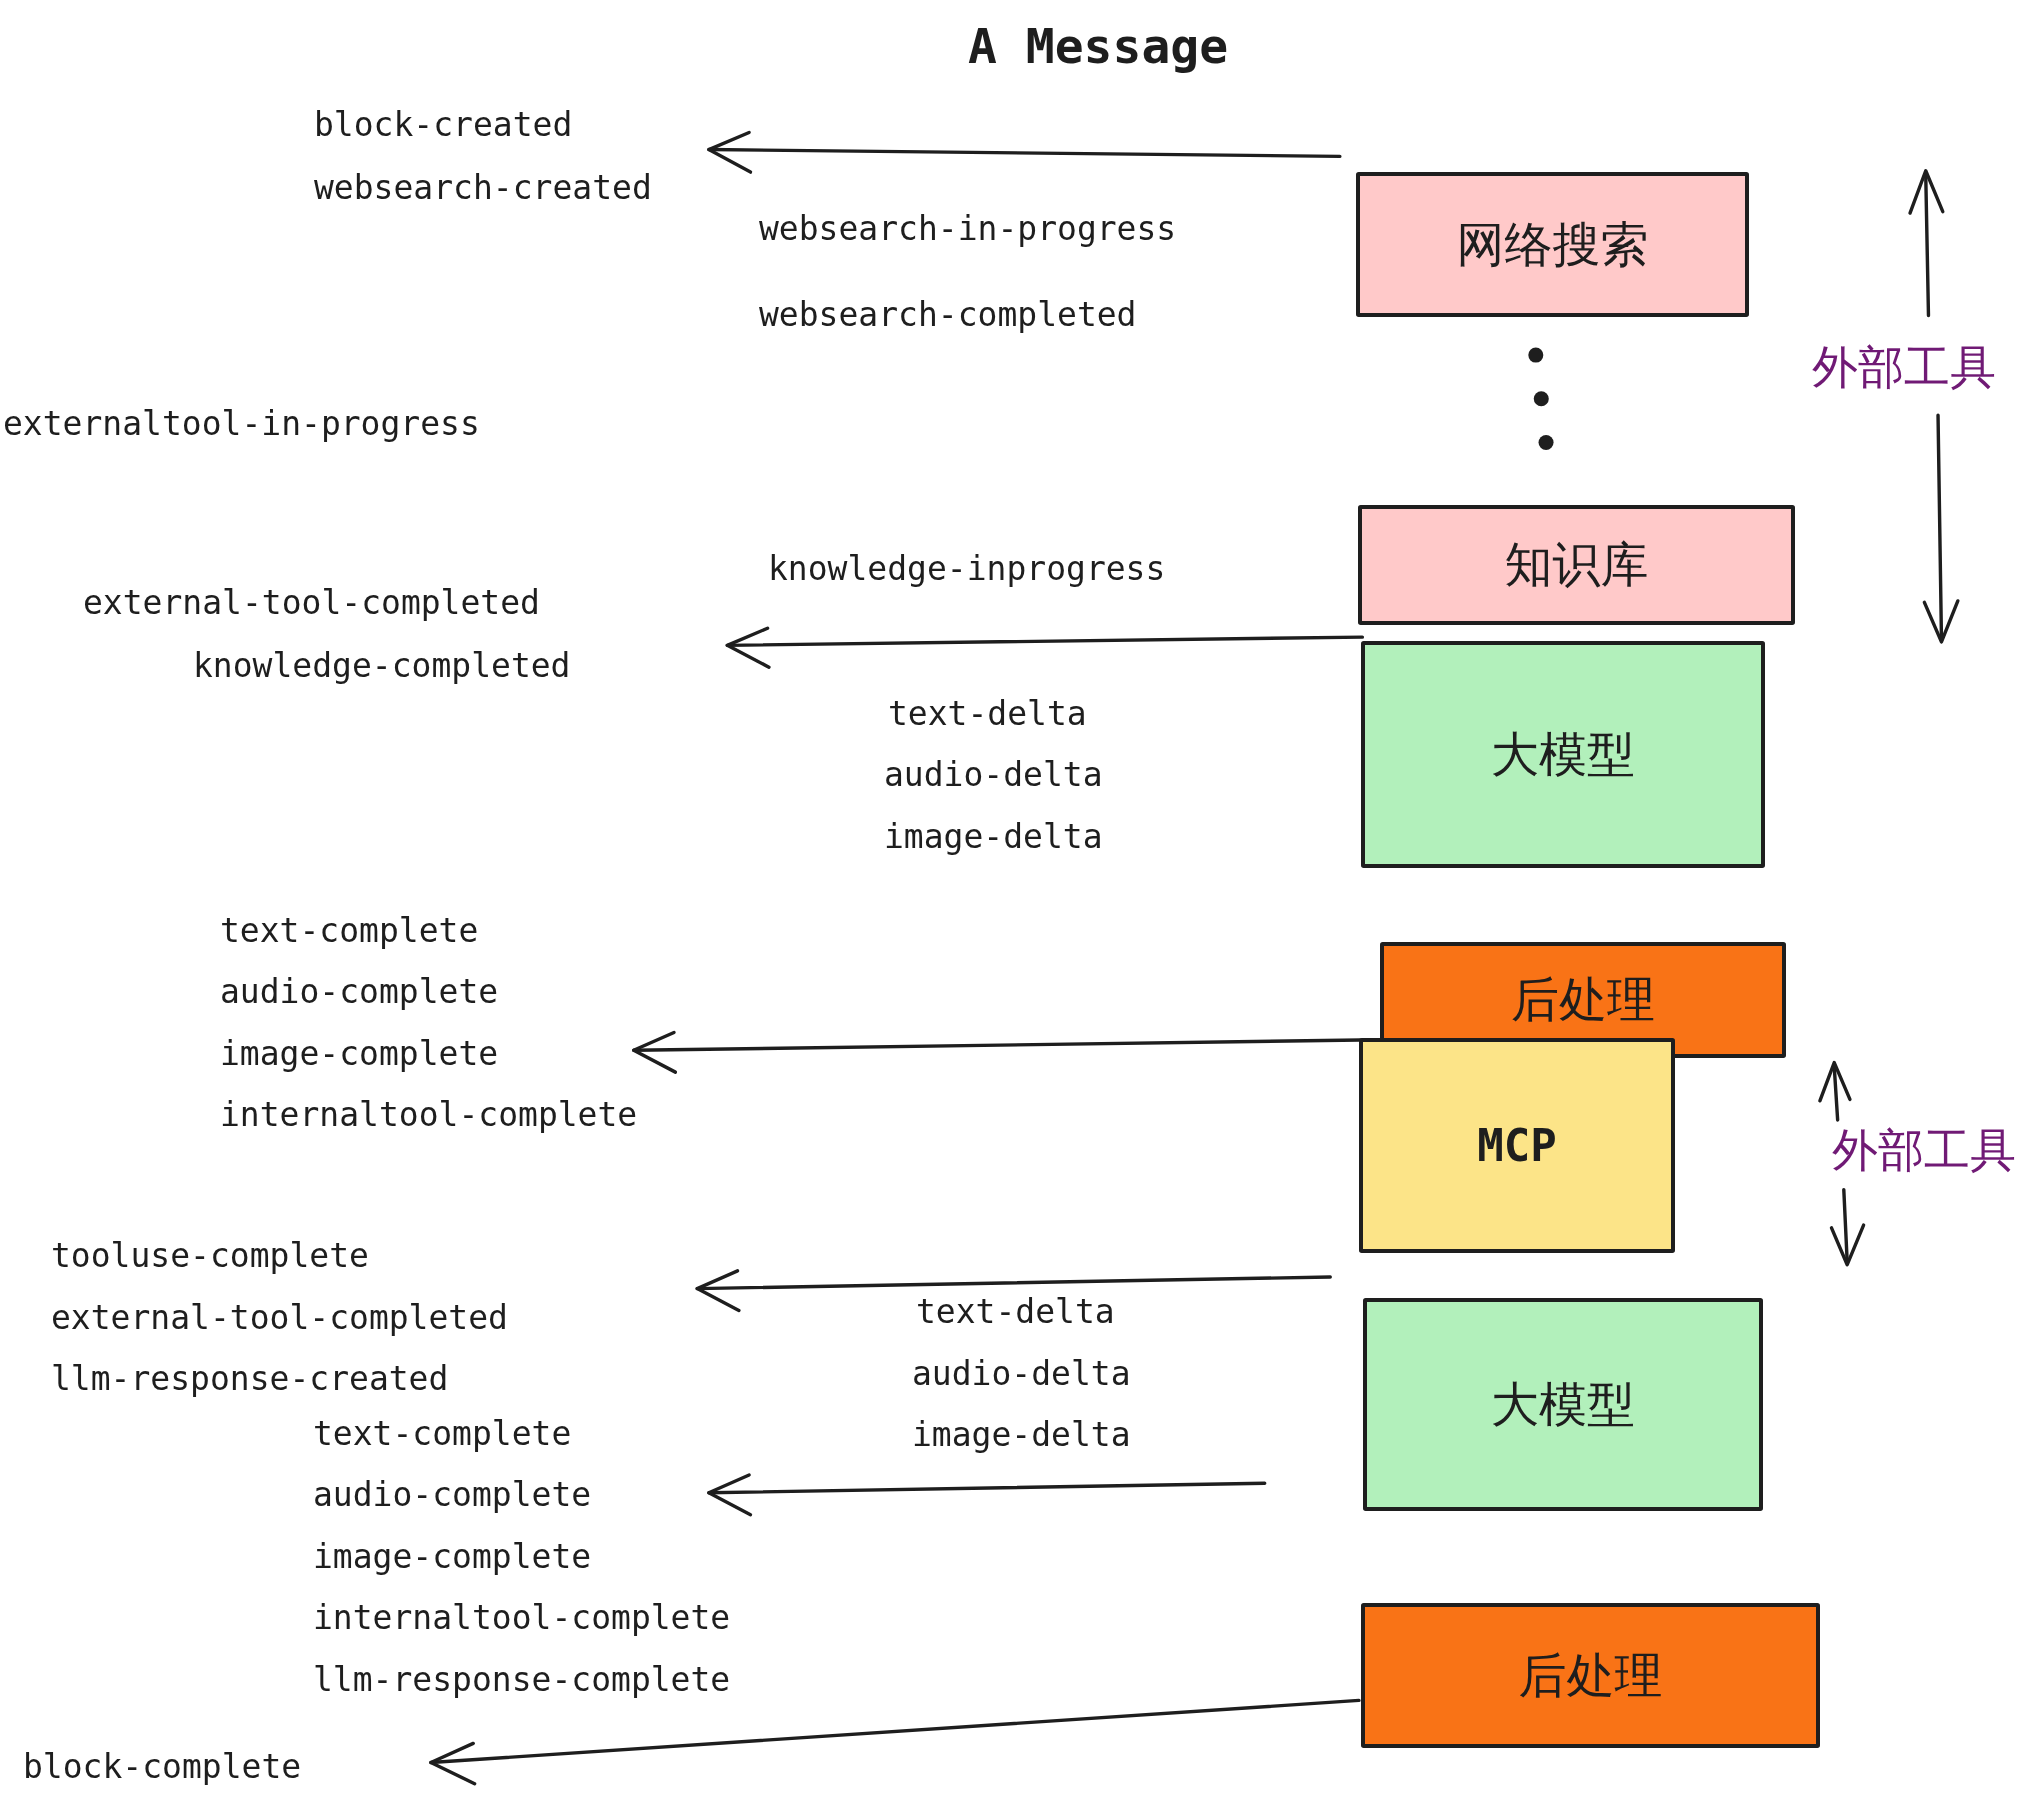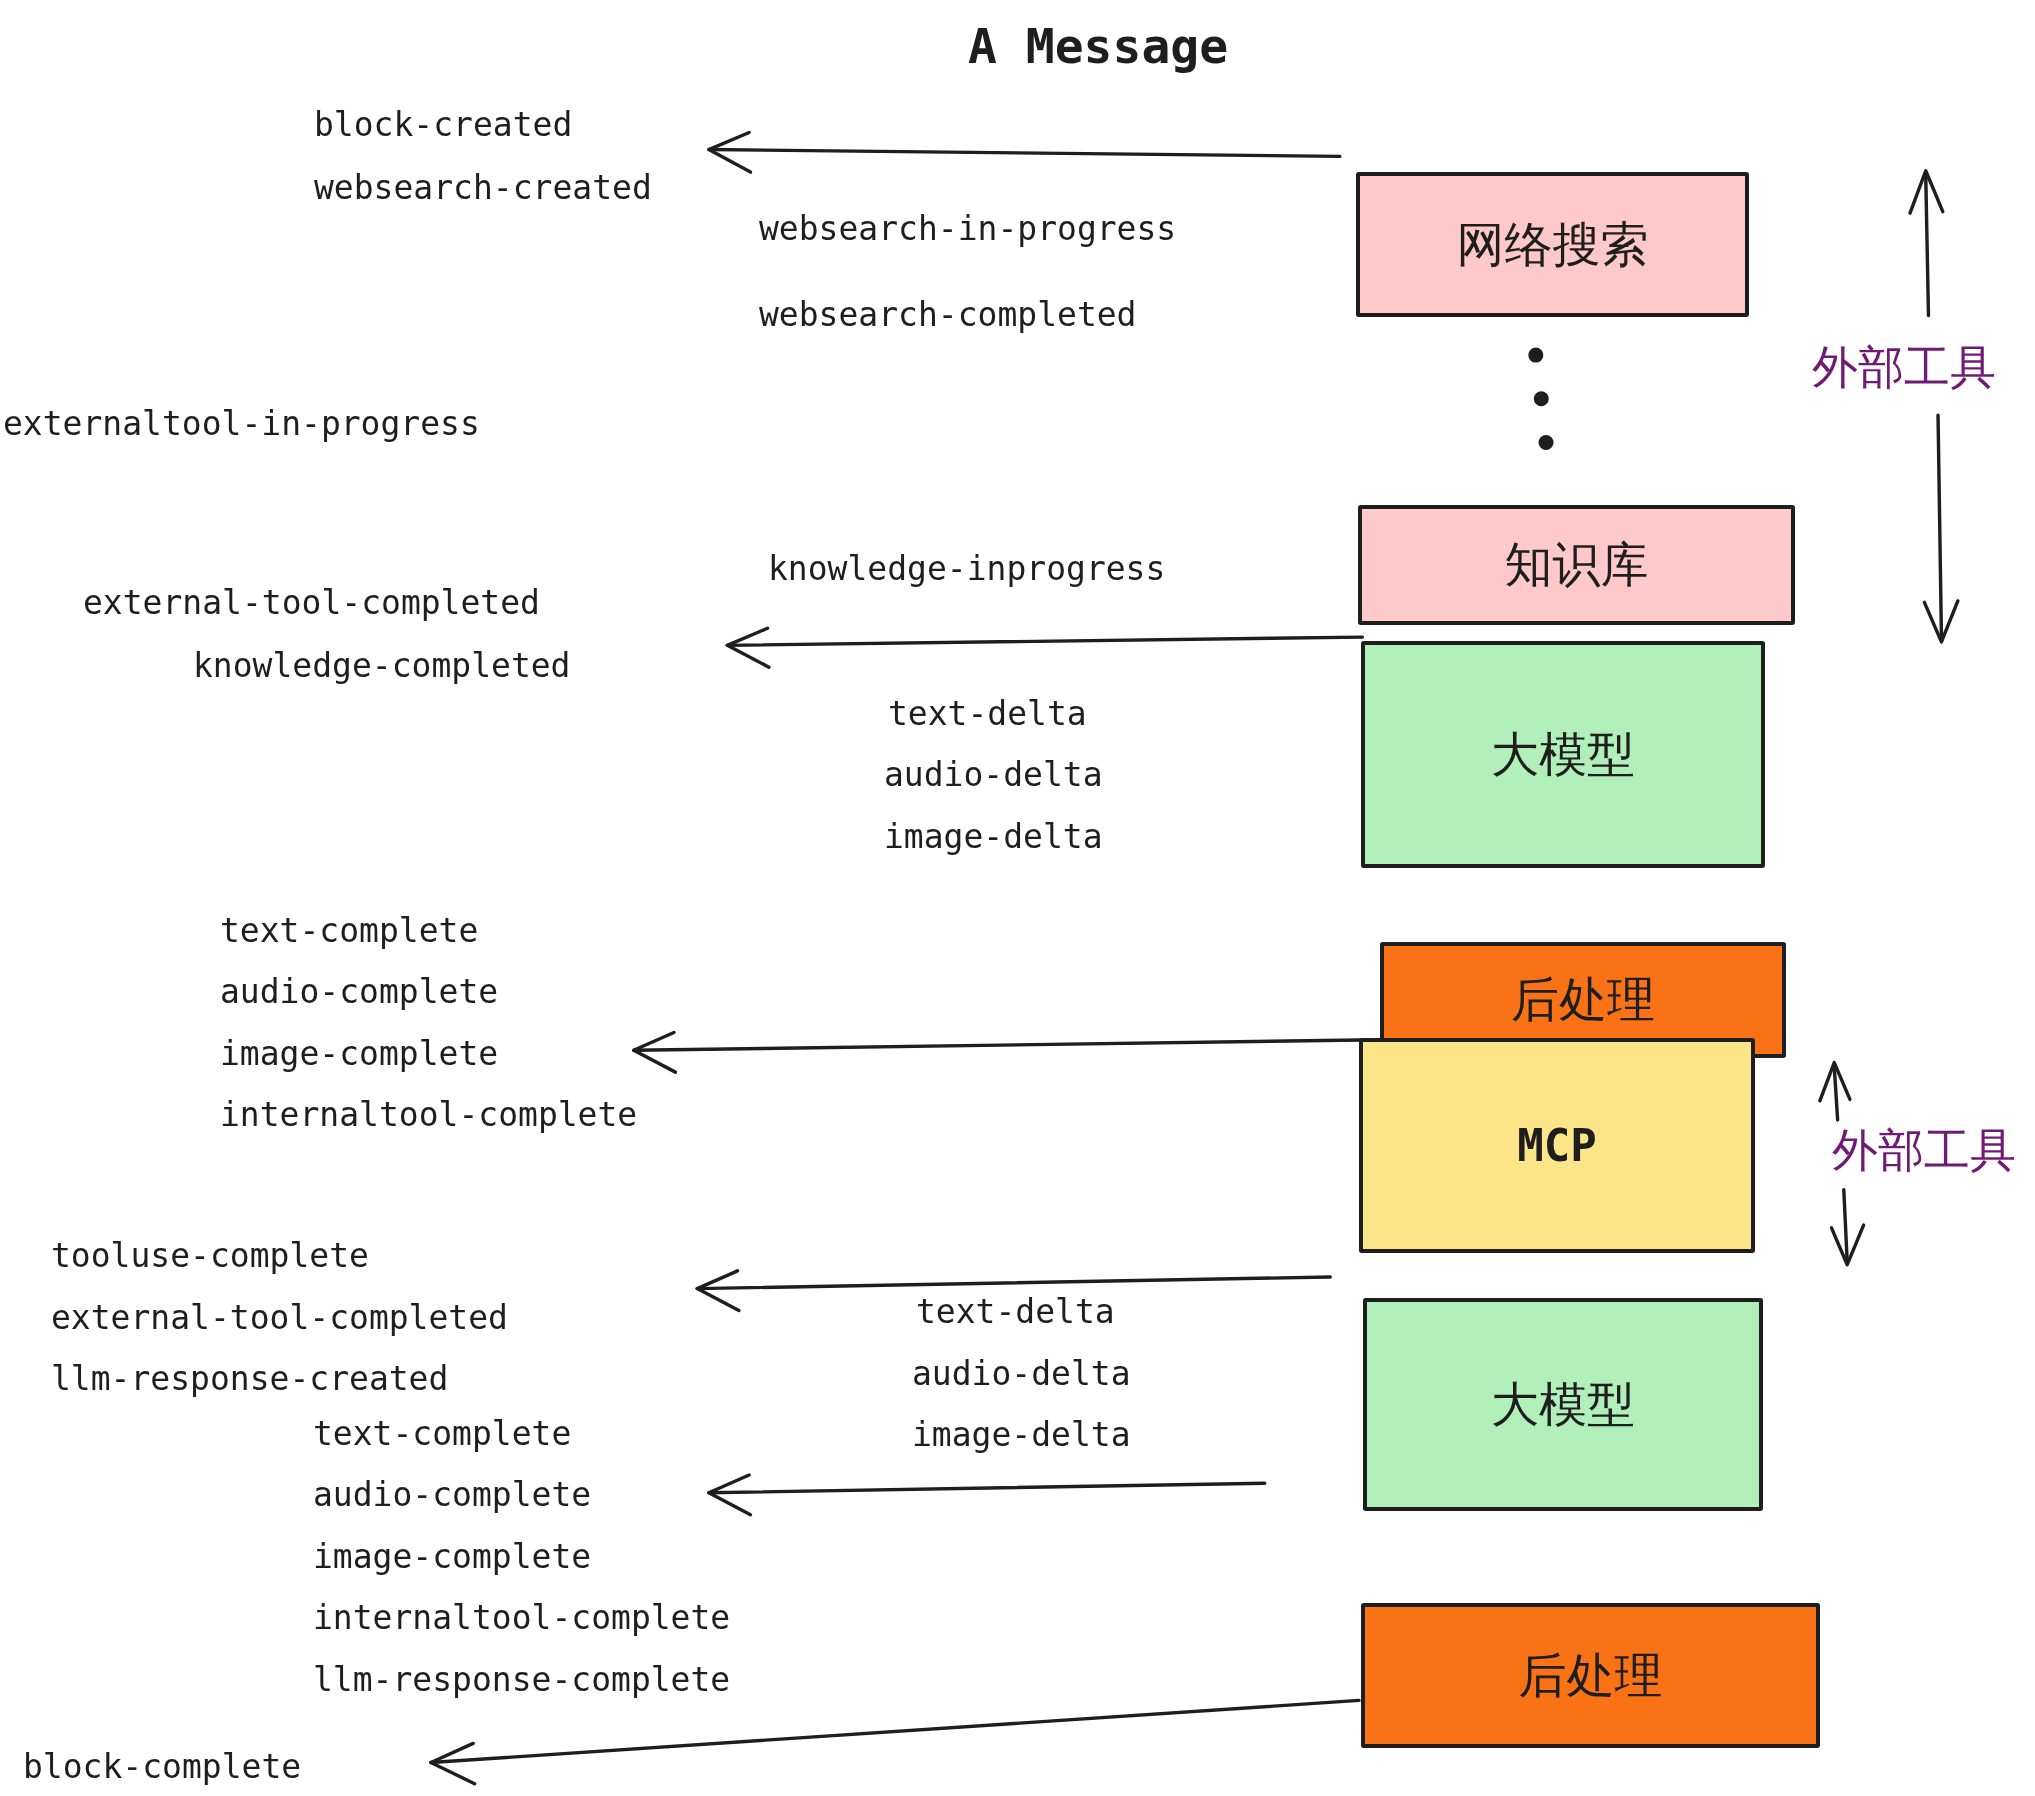--- a/index.html
+++ b/index.html
@@ -139,21 +139,21 @@
   </div>
   <div class="box box-pink" style="left:1358px; top:505px;  width:437px; height:120px;">
     <span>知识库</span>
   </div>
   <div class="box box-green" style="left:1361px; top:641px;  width:404px; height:227px;">
     <span>大模型</span>
   </div>
   <div class="box box-white" style="left:1380px; top:895px; width:406px; height:116px;">
     <span>后处理</span>
   </div>
-  <div class="box box-yellow" style="left:1359px; top:1038px; width:396px; height:215px;">
+  <div class="box box-yellow" style="left:1359px; top:1038px; width:316px; height:215px;">
     <span class="box-mcp-label">MCP</span>
   </div>
   <div class="box box-green" style="left:1363px; top:1298px; width:400px; height:213px;">
     <span>大模型</span>
   </div>
   <div class="box box-white" style="left:1361px; top:1556px; width:459px; height:145px;">
     <span>后处理</span>
   </div>
 
   <div class="annotation" style="left:1812px; top:337px;">外部工具</div>

